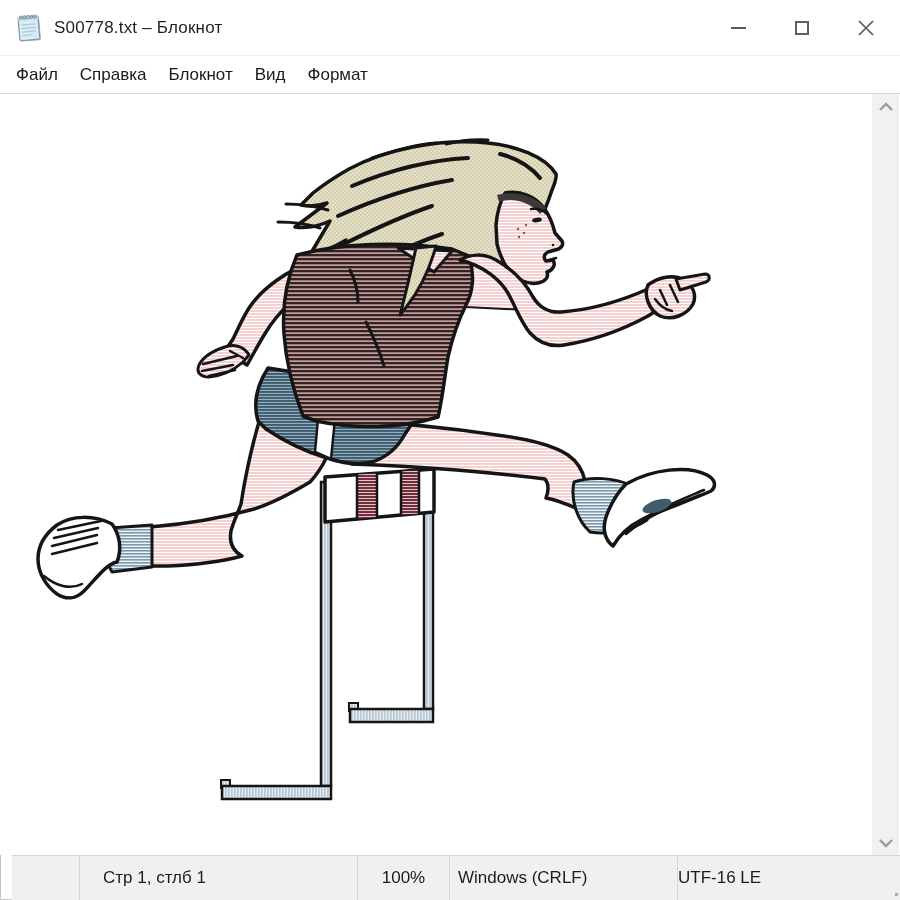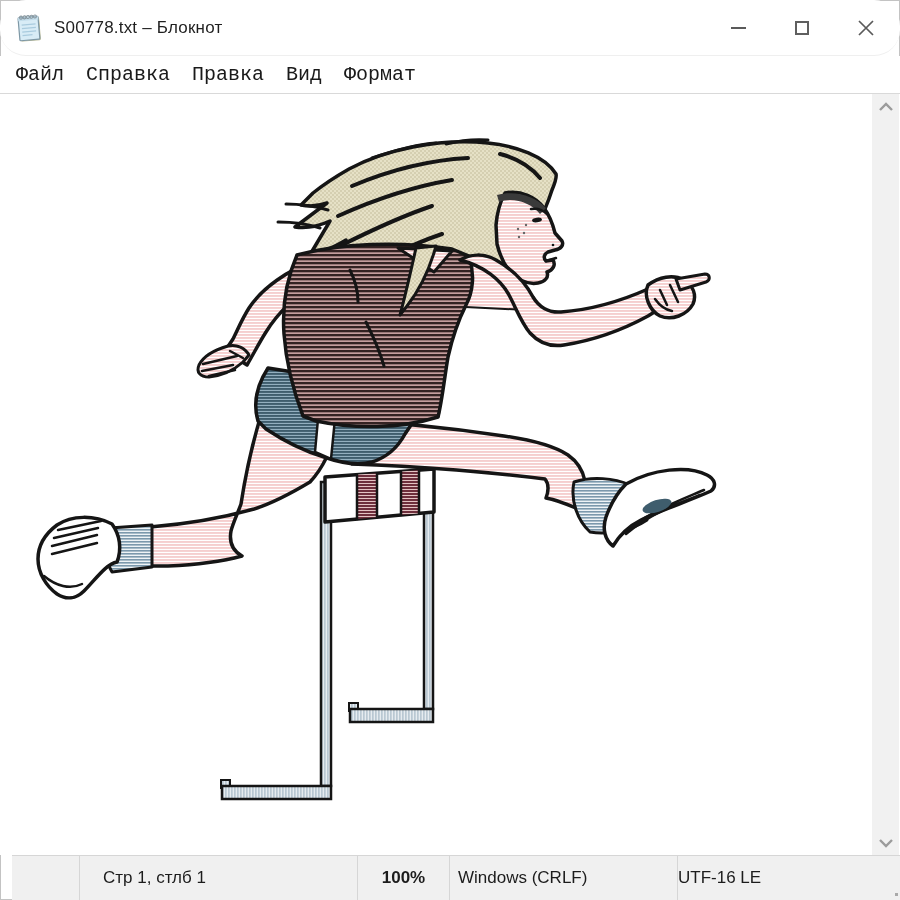--- a/index.html
+++ b/index.html
@@ -5,39 +5,39 @@
   html,body{margin:0;padding:0;}
   body{
     width:900px;height:900px;overflow:hidden;background:#ffffff;
     font-family:"Liberation Sans",sans-serif;
     box-shadow:inset 0 0 0 1px #c3c3c3;
     position:relative;
   }
   
   .titlebar{
     height:55px;border-bottom:1px solid #efefef;background:#fff;
-    display:flex;align-items:center;border-radius:26px;
+    display:flex;align-items:center;
   }
   .titlebar .app-icon{width:32px;height:32px;margin-left:13px;flex:0 0 auto;}
   .titlebar .title{
     margin-left:9px;font-size:17px;color:#1f1f1f;letter-spacing:.2px;
     white-space:nowrap;flex:1 1 auto;
   }
   .caption-buttons{display:flex;height:100%;flex:0 0 auto;margin-right:2px;}
   .cap-btn{width:64px;height:100%;display:flex;align-items:center;justify-content:center;background:transparent;border:0;padding:0;cursor:default;}
   .glyph-min{width:15px;border-top:2px solid #5a5a5a;height:0;display:block;}
   .glyph-max{width:14px;height:14px;border:2px solid #5f5f5f;display:block;box-sizing:border-box;}
   
   .menubar{
     height:37px;border-bottom:1px solid #d9d9d9;background:#fff;
     display:flex;align-items:center;padding-left:5px;
   }
   .menu-item{
-    font-size:20px;color:#1a1a1a;padding:4px 9px;margin:0 2px;background:transparent;border:0;
-    font-family:Liberation Mono, monospace;
+    font-size:17px;color:#1a1a1a;padding:4px 9px;margin:0 2px;background:transparent;border:0;
+    font-family:Liberation Sans, sans-serif;
   }
   
   .content{
     position:relative;height:761px;background:#fff;
   }
   .art{position:absolute;left:0;top:0;}
   
   .vscroll{
     position:absolute;top:0;right:1px;width:27px;height:761px;background:#f1f1f1;
     display:flex;flex-direction:column;justify-content:space-between;align-items:center;
@@ -45,21 +45,21 @@
   .scroll-arrow{width:27px;height:25px;display:flex;align-items:center;justify-content:center;background:transparent;border:0;padding:0;}
   
   .statusbar{
     position:absolute;left:12px;bottom:0;width:900px;height:44px;background:#f0f0f0;
     border-top:1px solid #d6d6d6;display:flex;align-items:stretch;
     font-size:17px;color:#1c1c1c;
   }
   .sb-sec{display:flex;align-items:center;box-sizing:border-box;}
   .sb-0{width:67px;}
   .sb-1{width:278px;border-left:1px solid #d6d6d6;padding-left:23px;}
-  .sb-2{width:92px;border-left:1px solid #d6d6d6;justify-content:center;font-weight:bold;}
+  .sb-2{width:92px;border-left:1px solid #d6d6d6;justify-content:center;}
   .sb-3{width:228px;border-left:1px solid #d6d6d6;padding-left:8px;}
   .sb-4{flex:1;border-left:1px solid #d6d6d6;}
   .grip{position:absolute;right:3px;bottom:3px;}
   
   .st-out{stroke:var(--outline,#151515);stroke-width:3.5;stroke-linejoin:round;stroke-linecap:round;}
   .st-thin{stroke:var(--outline,#151515);stroke-width:2.5;stroke-linejoin:round;stroke-linecap:round;fill:none;}
   .st-med{stroke:var(--outline,#151515);stroke-width:3;stroke-linejoin:round;stroke-linecap:round;fill:none;}
   .st-streak{stroke:var(--outline,#151515);stroke-width:4;stroke-linecap:round;fill:none;}
   .f-skin{fill:url(#pSkin);}
   .f-tank{fill:url(#pTank);}
@@ -113,21 +113,21 @@
       <svg width="18" height="18" viewBox="0 0 18 18">
         <path d="M2,2 L16,16 M16,2 L2,16" stroke="#5a5a5a" stroke-width="1.7"></path>
       </svg>
     </button>
   </span>
 </div>
 
 <div class="menubar">
   <button class="menu-item">Файл</button>
   <button class="menu-item">Справка</button>
-  <button class="menu-item">Правка</button>
+  <button class="menu-item">Блокнот</button>
   <button class="menu-item">Вид</button>
   <button class="menu-item">Формат</button>
 </div>
 
 <div class="content">
 
   <svg class="art" width="866" height="761" viewBox="0 0 866 761" role="img" aria-label="Клип-арт: девушка в тёмной майке и синих шортах перепрыгивает через легкоатлетический барьер">
     <defs>
       <pattern id="pSkin" width="4" height="3" patternUnits="userSpaceOnUse">
         <rect class="c-skin-b" width="4" height="3"></rect>

